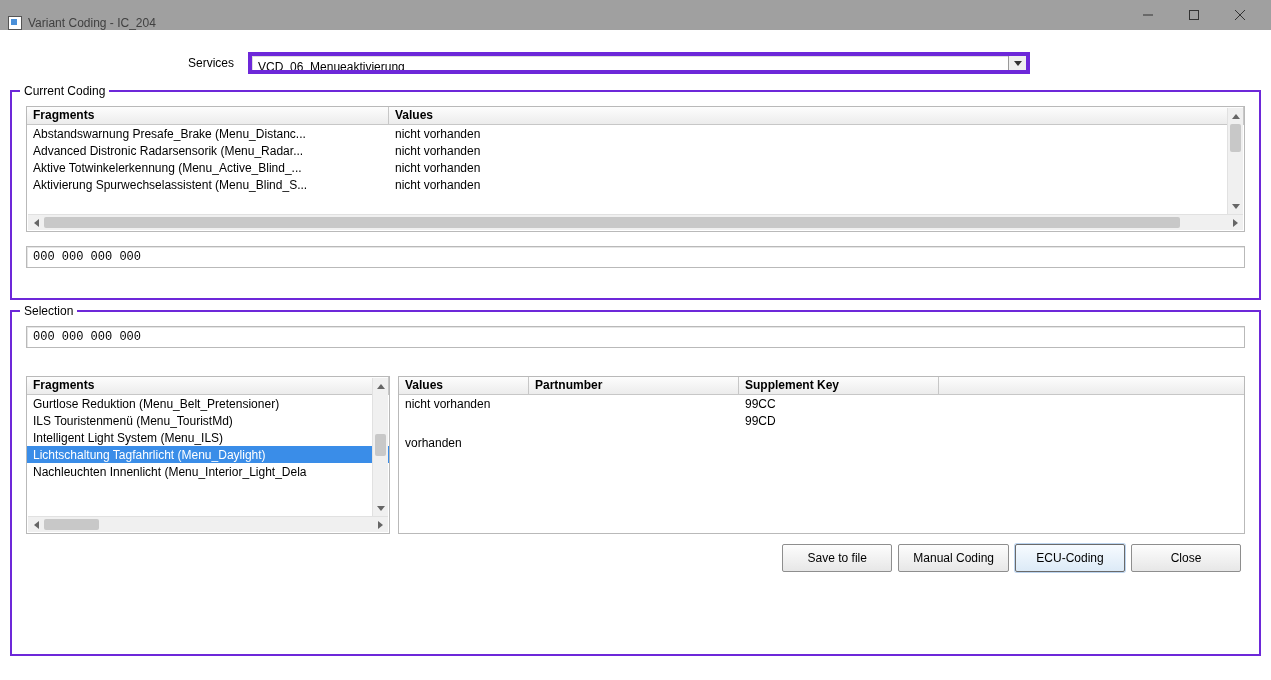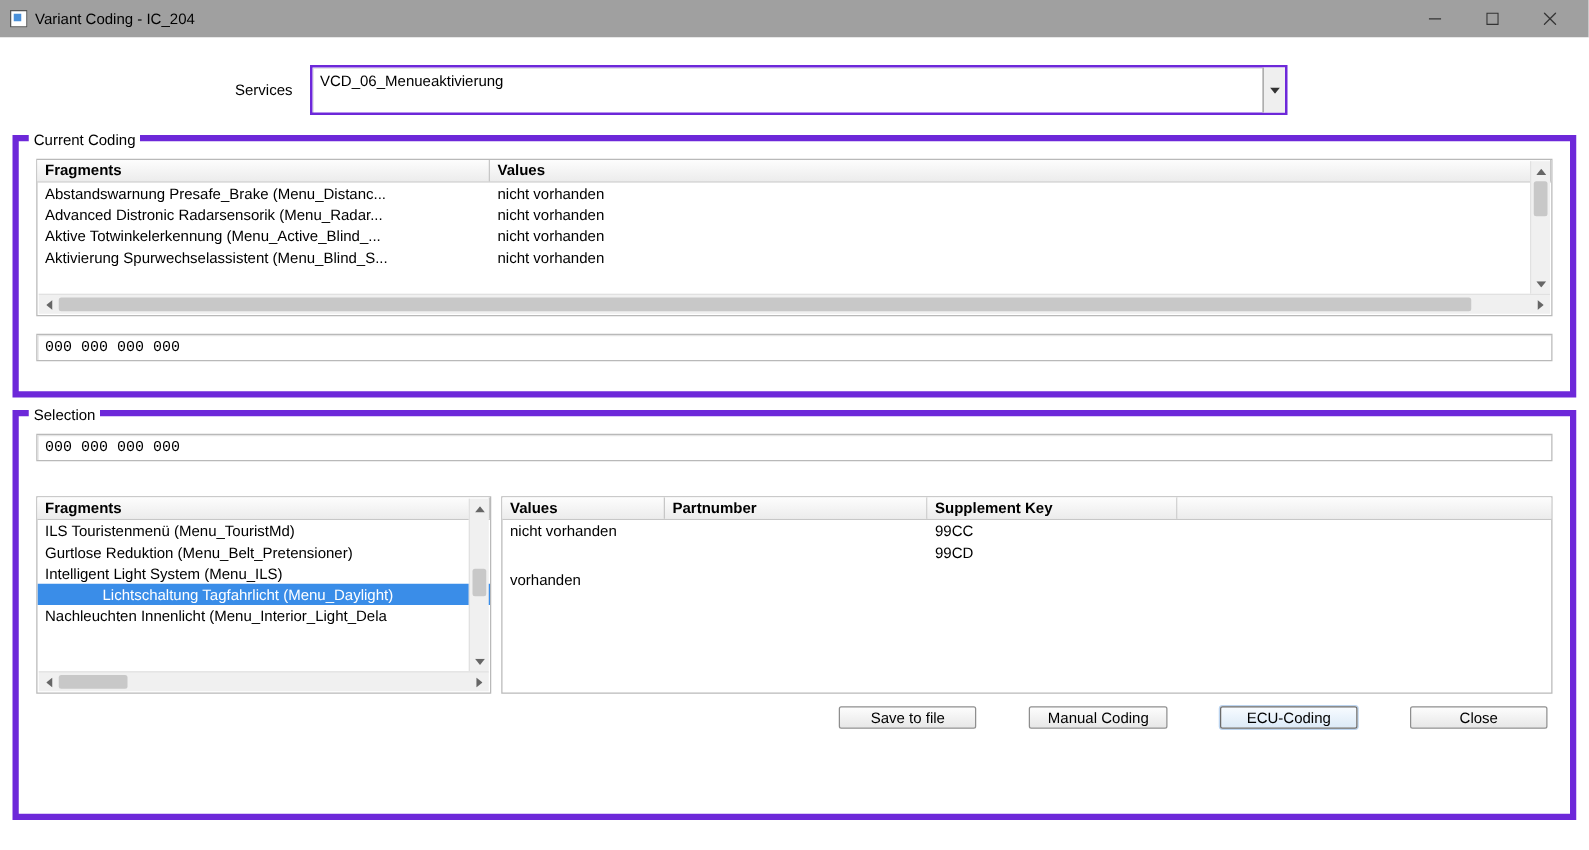--- a/index.html
+++ b/index.html
@@ -12,23 +12,23 @@
   }
   .wrap {
     width: 1271px; height: 680px;
     background: #fff;
     display: flex; flex-direction: column;
   }
   
   .titlebar {
     height: 30px;
     background: #a0a0a0;
-    display: flex; align-items: center;
+    display: flex; align-items: flex-end;
     padding: 0 8px 0 8px;
-    color: #000000;
+    color: #404040;
   }
   .titlebar-icon {
     width: 14px; height: 14px;
     border: 1px solid #555;
     background: #fff;
     margin-right: 6px;
     position: relative;
   }
   .titlebar-icon::after{
     content:""; position:absolute; left:2px; top:2px; width:6px; height:6px;
@@ -58,43 +58,43 @@
     padding: 12px 0 16px 0;
   }
   .services-label {
     width: 238px;
     text-align: right;
     padding-right: 14px;
     font-size: 12px;
   }
   .combo {
     flex: 0 0 782px;
-    height: 40px;
-    border: 2px solid #6d28d9;
+    height: 22px;
+    border: 4px solid #6d28d9;
     background: #fff;
     display: flex; align-items: stretch;
     box-shadow: inset 1px 1px 0 #ddd;
   }
   .combo-text {
     flex: 1;
     padding: 2px 6px;
     line-height: 18px;
     white-space: nowrap; overflow: hidden; text-overflow: ellipsis;
   }
   .combo-btn {
     width: 18px;
     background: #efefef;
     border-left: 1px solid #999;
     display: flex; align-items: center; justify-content: center;
   }
   .combo-btn svg { width:8px; height:5px; }
 
   
   .groupbox {
-    border: 5px solid #6d28d9;
+    border: 2px solid #6d28d9;
     margin: 0 0 10px 0;
     padding: 14px 14px 14px 14px;
     position: relative;
   }
   .groupbox > .legend {
     position: absolute;
     top: -8px; left: 8px;
     background: #fff;
     padding: 0 4px;
     font-size: 12px;
@@ -123,21 +123,21 @@
   .lv-body {
     overflow: hidden;
   }
   .lv-row { display: flex; height: 17px; align-items: center; }
   .lv-cell {
     padding: 0 6px;
     white-space: nowrap; overflow: hidden; text-overflow: ellipsis;
     font-size: 12px;
   }
   .lv-row.selected { background: #3a8de8; color: #fff; }
-  .lv-row.selected .lv-cell { color:#fff;margin-left:46px; }
+  .lv-row.selected .lv-cell { color:#fff; }
 
   
   .v-scroll {
     position: absolute; top: 1px; right: 1px; bottom: 17px; width: 16px;
     background: #f0f0f0;
     display:flex; flex-direction:column;
     border-left:1px solid #e1e1e1;
   }
   .v-scroll .arrow, .h-scroll .arrow {
     flex: 0 0 16px;
@@ -184,28 +184,27 @@
     flex: 1;
     position:relative;
   }
 
   
   .btn-row {
     display:flex; justify-content:flex-end; gap:6px;
     padding: 10px 4px 0 0;
   }
   .btn {
-    min-width: 110px; height: 18px;
+    min-width: 110px; height: 28px;
     border:1px solid #8e8e8e;
     background: linear-gradient(#fdfdfd,#e7e7e7);
     padding: 0 14px;
     font-size:12px;
     display:flex; align-items:center; justify-content:center;
     border-radius:2px;
-    margin-left:36px;
   }
   .btn.default {
     border:1px solid #6a6a6a;
     box-shadow: 0 0 0 1px #bcd4ef;
     background: linear-gradient(#f7fbff,#dceaf7);
   }
 </style>
 </head>
 <body>
 
@@ -319,24 +318,24 @@
 
       <div class="sel-columns">
 
         <div class="sel-left">
           <div class="listframe" style="height:158px;">
             <div class="lv-header">
               <div class="lv-col" style="flex:1;">Fragments</div>
             </div>
             <div class="lv-body" style="height:122px;" id="frag-body">
                 <div class="lv-row">
+                  <div class="lv-cell" style="flex: 1 1 0%;">Gurtlose Reduktion (Menu_Belt_Pretensioner)</div>
+                </div>
+                <div class="lv-row">
                   <div class="lv-cell" style="flex: 1 1 0%;">ILS Touristenmenü (Menu_TouristMd)</div>
-                </div>
-                <div class="lv-row">
-                  <div class="lv-cell" style="flex: 1 1 0%;">Gurtlose Reduktion (Menu_Belt_Pretensioner)</div>
                 </div>
                 <div class="lv-row">
                   <div class="lv-cell" style="flex: 1 1 0%;">Intelligent Light System (Menu_ILS)</div>
                 </div>
                 <div class="lv-row selected">
                   <div class="lv-cell" style="flex: 1 1 0%;">Lichtschaltung Tagfahrlicht (Menu_Daylight)</div>
                 </div>
                 <div class="lv-row">
                   <div class="lv-cell" style="flex: 1 1 0%;">Nachleuchten Innenlicht (Menu_Interior_Light_Dela</div>
                 </div>

